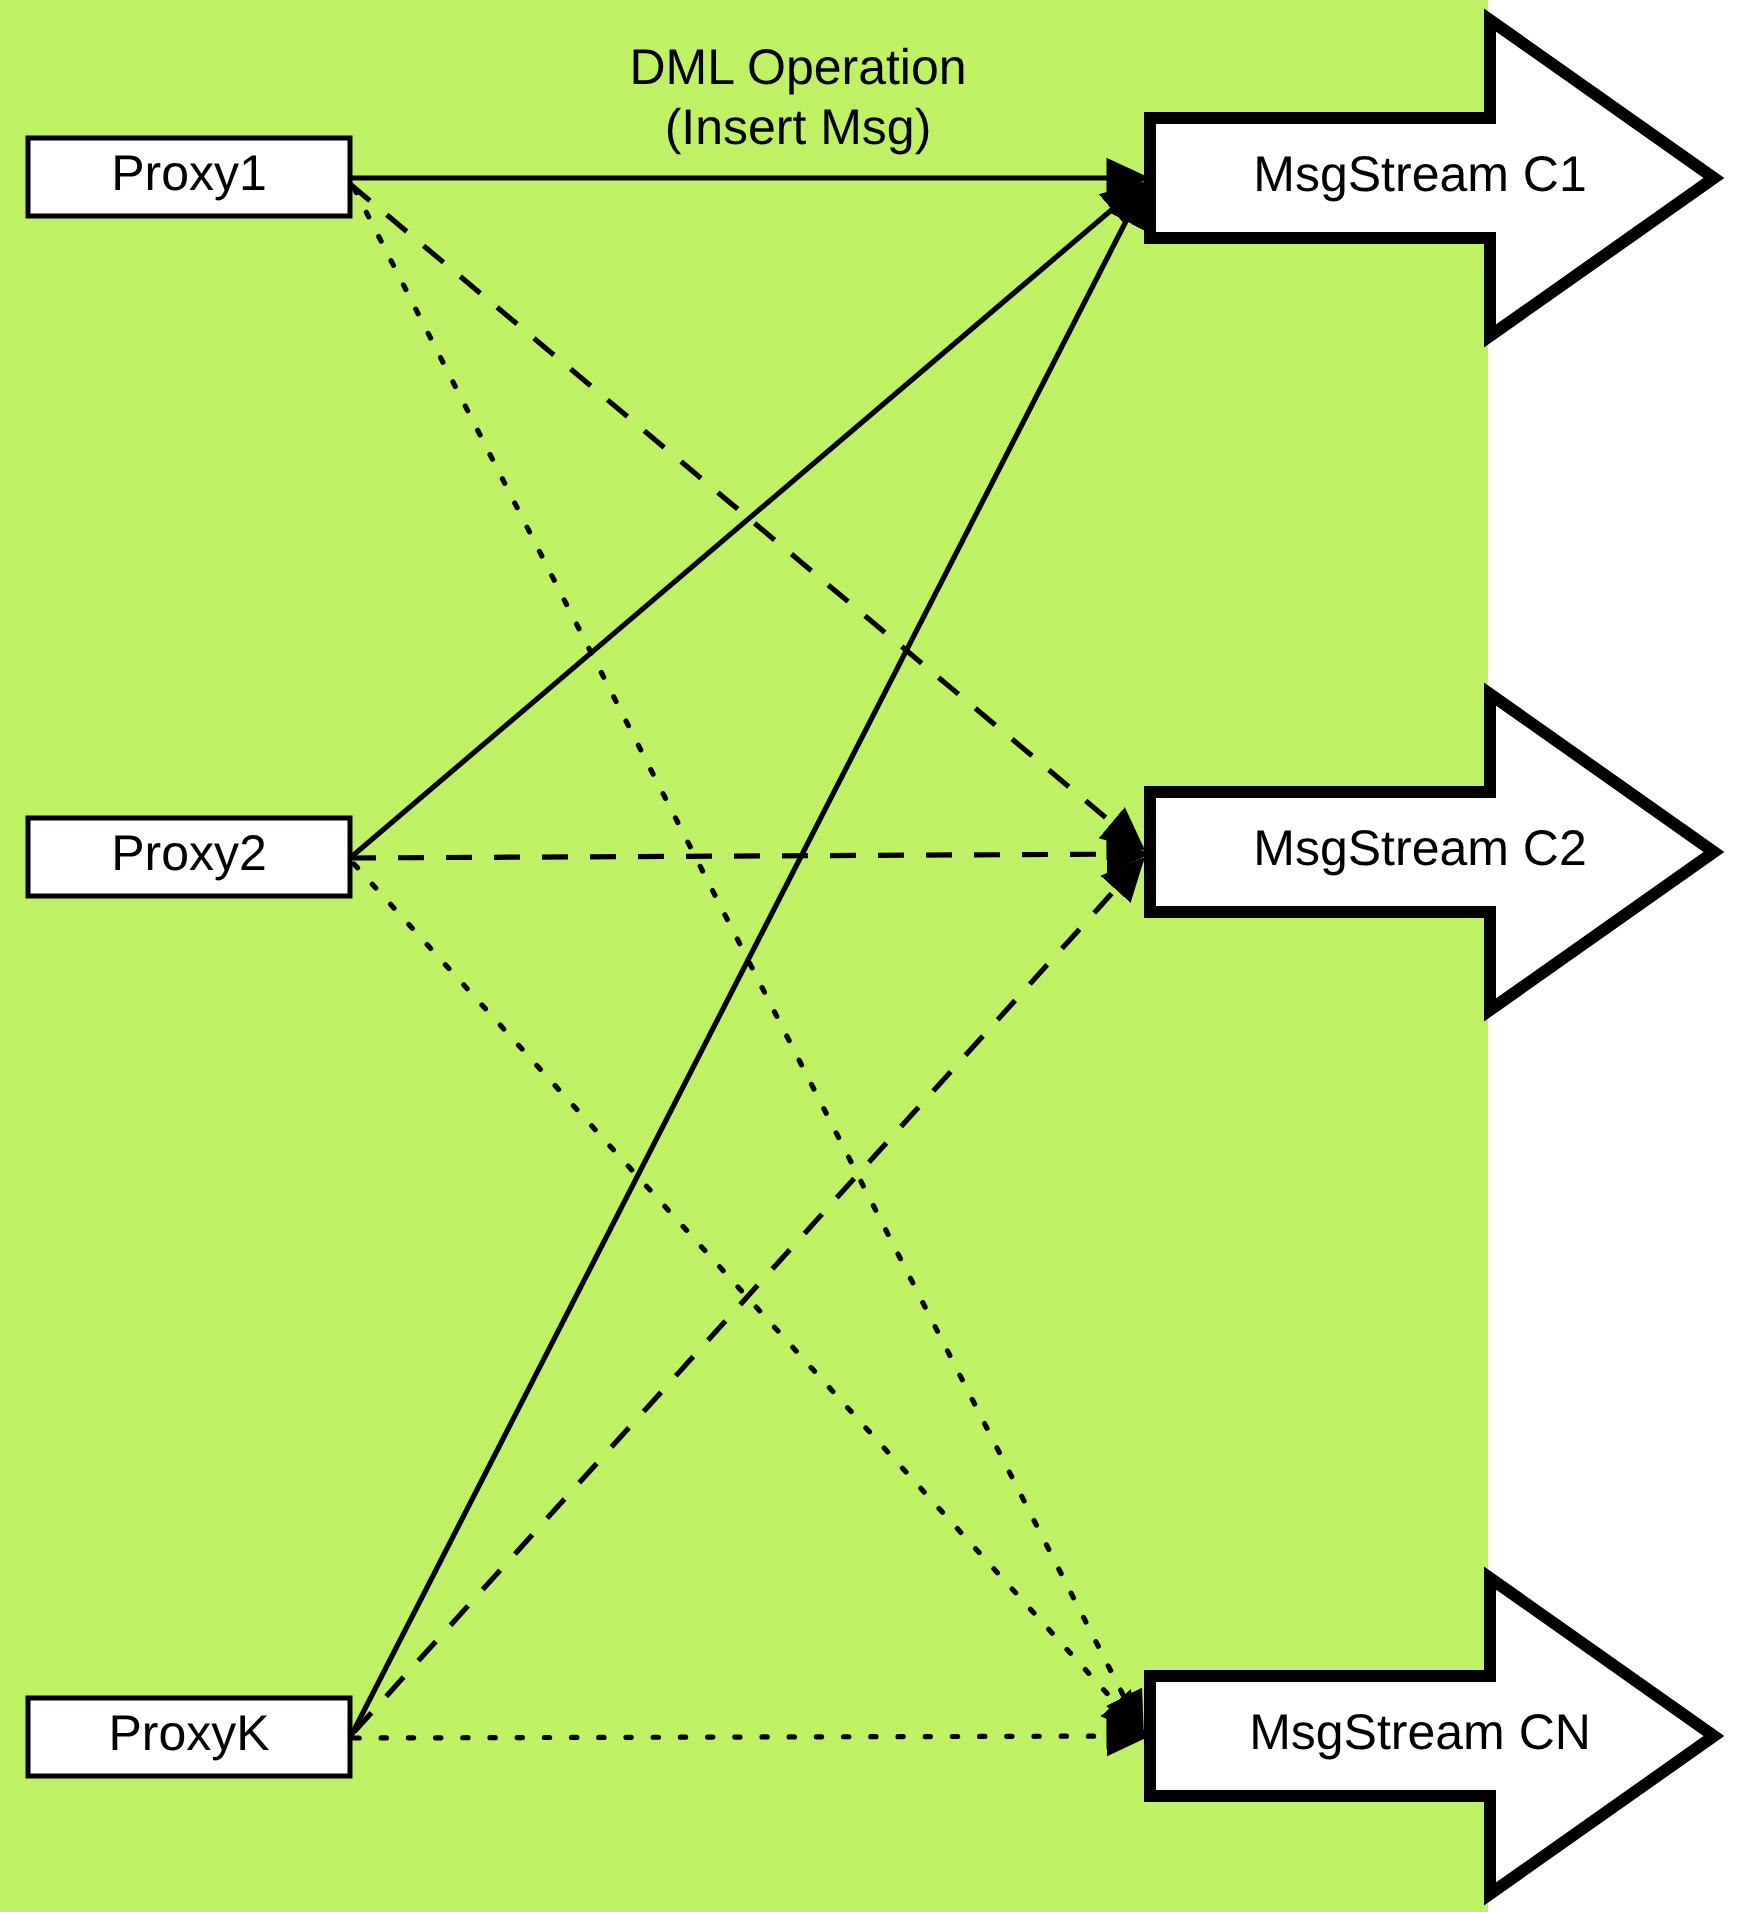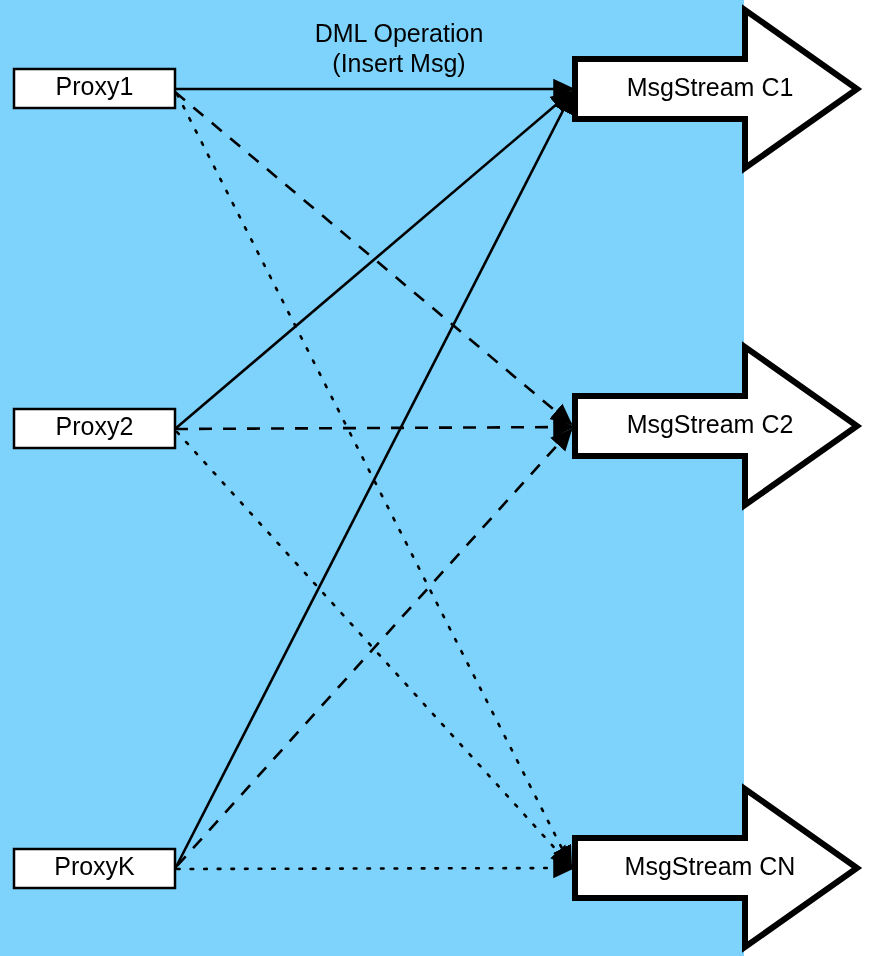--- a/index.html
+++ b/index.html
@@ -11,21 +11,21 @@
   body {
     width: 875px;
     height: 956px;
     font-family: "Liberation Sans", sans-serif;
     overflow: hidden;
   }
   #diagram-root {
     position: relative;
     width: 744px;
     height: 956px;
-    background: #7dd3fc;
+    background: #bef264;
   }
   #diagram-svg {
     position: absolute;
     top: 0;
     left: 0;
     width: 875px;
     height: 956px;
     display: block;
   }
   .node-box-rect {

